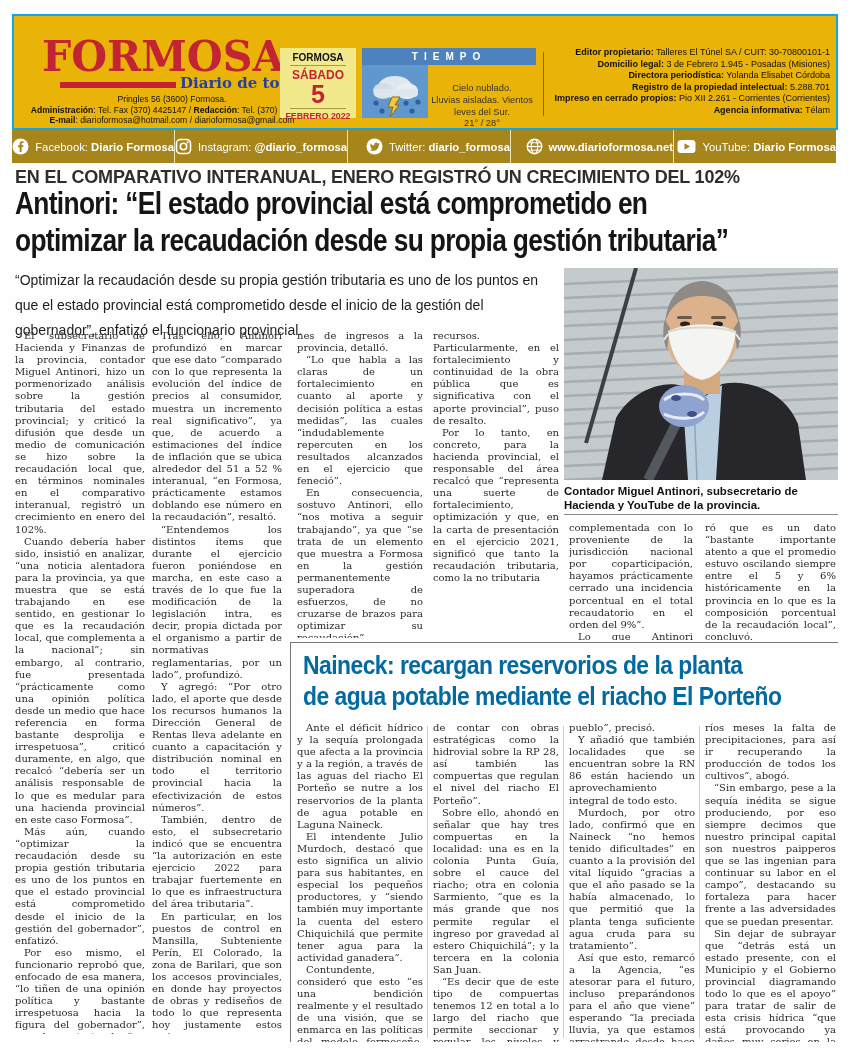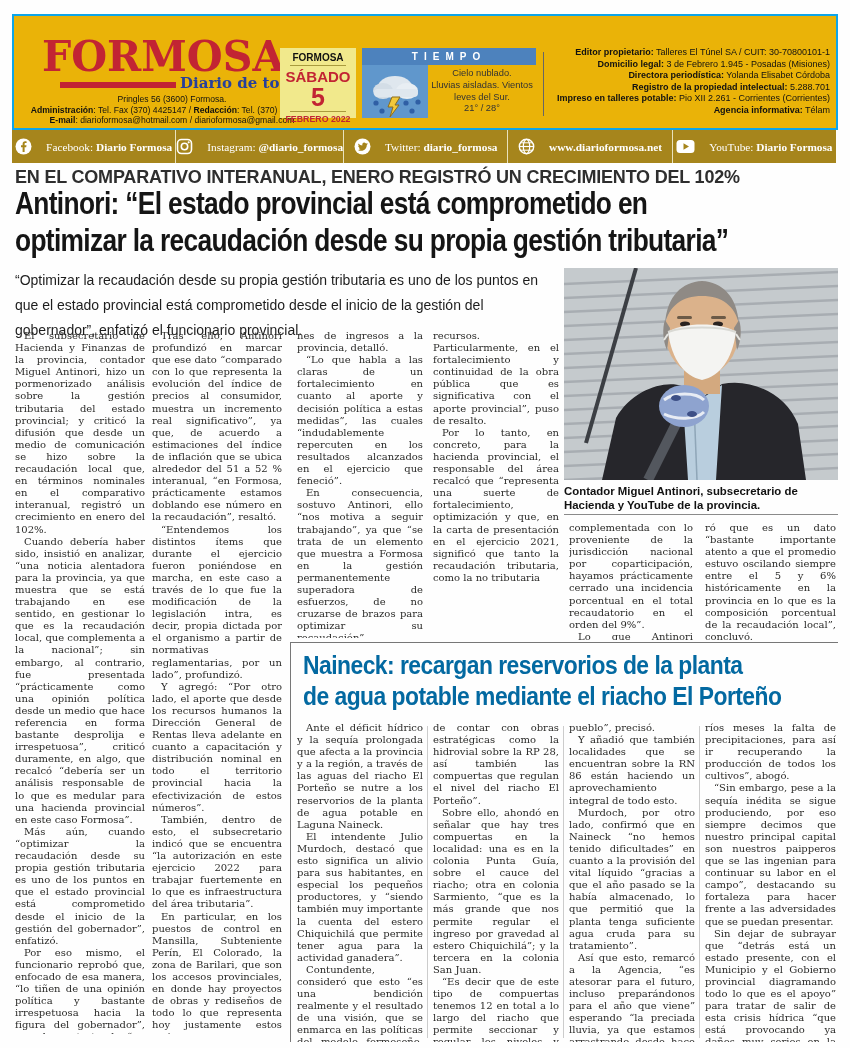--- a/index.html
+++ b/index.html
@@ -14,37 +14,37 @@
       color:#c22433;letter-spacing:0px;transform:scaleX(.98);transform-origin:left;}
   .red-bar{left:46px;top:66px;width:116px;height:6px;background:#c22433;}
   .tagline{left:166px;top:58px;font-family:"DejaVu Serif",serif;font-weight:bold;
       font-size:15px;color:#27409b;}
   .addr{left:8px;top:78px;width:300px;text-align:center;font-size:8.6px;line-height:10.6px;color:#111;}
   .addr b{font-weight:bold;}
 
   .datebox{left:266px;top:32px;width:76px;height:70px;background:#f1e98c;text-align:center;}
   .datebox .city{font-size:10px;font-weight:bold;color:#111;padding-top:4px;}
   .datebox .sep{width:56px;height:1px;background:#a99b3e;margin:2px auto;}
-  .datebox .day{font-size:15px;font-weight:bold;color:#c22433;text-align:center;}
+  .datebox .day{font-size:12px;font-weight:bold;color:#c22433;text-align:center;}
   .datebox .num{font-size:25px;line-height:24px;font-weight:bold;color:#c22433;}
   .datebox .my{font-size:8.8px;font-weight:bold;color:#c22433;}
 
   .weather-strip{left:348px;top:32px;width:174px;height:17px;background:#4d82bd;color:#fff;
       font-weight:bold;font-size:10px;text-align:center;line-height:17px;letter-spacing:6px;}
   .weather-iconbox{left:348px;top:49px;width:66px;height:53px;background:#6097cc;}
   .weather-text{left:414px;top:49px;width:108px;height:53px;font-size:9.3px;line-height:11.8px;
-      text-align:center;color:#333;padding-top:3px;}
+      text-align:center;color:#333;padding-top:18px;}
   .hdr-vline{left:529px;top:36px;width:1px;height:64px;background:#666;}
   .publisher{left:534px;top:31px;width:282px;text-align:right;font-size:9px;line-height:11.6px;color:#111;}
   .publisher b{font-weight:bold;}
 
   
   .social-bar{left:12px;top:130px;width:824px;height:33px;background:#a6851c;display:flex;}
-  .social-cell{flex:1;display:flex;align-items:center;justify-content:center;gap:14px;
-      border-right:1px solid #e9e2bd;color:#fff;font-size:11.3px;white-space:nowrap;cursor:pointer;font-family:Liberation Serif, serif;}
+  .social-cell{flex:1;display:flex;align-items:center;justify-content:flex-end;gap:6px;
+      border-right:1px solid #e9e2bd;color:#fff;font-size:11.3px;white-space:nowrap;cursor:pointer;}
   .social-cell:last-child{border-right:none;}
   .social-cell b{font-weight:bold;}
   .social-cell svg{display:block;}
 
   
   .kicker{left:15px;top:167px;font-size:18px;font-weight:bold;color:#2e2e2e;letter-spacing:-.2px;}
   .headline{left:15px;top:185px;color:#151515;font-weight:bold;}
   .headline .hl{white-space:nowrap;font-size:31px;line-height:37px;letter-spacing:-.8px;
       transform:scaleX(.85);transform-origin:left;}
   .lede{left:15px;top:268px;width:548px;font-size:14px;line-height:25px;color:#1d1d1d;}
@@ -124,21 +124,21 @@
       <div>leves del Sur.</div>
       <div>21° / 28°</div>
     </div>
     <div class="abs hdr-vline"></div>
 
     <div class="abs publisher">
       <div><b>Editor propietario:</b><span> Talleres El Túnel SA /  CUIT: 30-70800101-1</span></div>
       <div><b>Domicilio legal:</b><span> 3 de Febrero 1.945 - Posadas (Misiones)</span></div>
       <div><b>Directora periodística:</b><span> Yolanda Elisabet Córdoba</span></div>
       <div><b>Registro de la propiedad intelectual:</b><span> 5.288.701</span></div>
-      <div><b>Impreso en talleres potable:</b><span> Pio XII 2.261 - Corrientes (Corrientes)</span></div>
+      <div><b>Impreso en cerrado propios:</b><span> Pio XII 2.261 - Corrientes (Corrientes)</span></div>
       <div><b>Agencia informativa:</b><span> Télam</span></div>
     </div>
   </div>
 
   <div class="abs social-bar">
     <div class="social-cell">
       <svg width="17" height="17" viewBox="0 0 17 17">
         <circle cx="8.5" cy="8.5" r="8" fill="#fff"></circle>
         <path d="M9.6 14V9.2h1.6l.3-1.9H9.6V6.1c0-.6.2-1 1-1h1V3.4c-.2 0-.8-.1-1.5-.1-1.5 0-2.5.9-2.5 2.6v1.4H6v1.9h1.6V14z" fill="#a6851c"></path>
       </svg>

